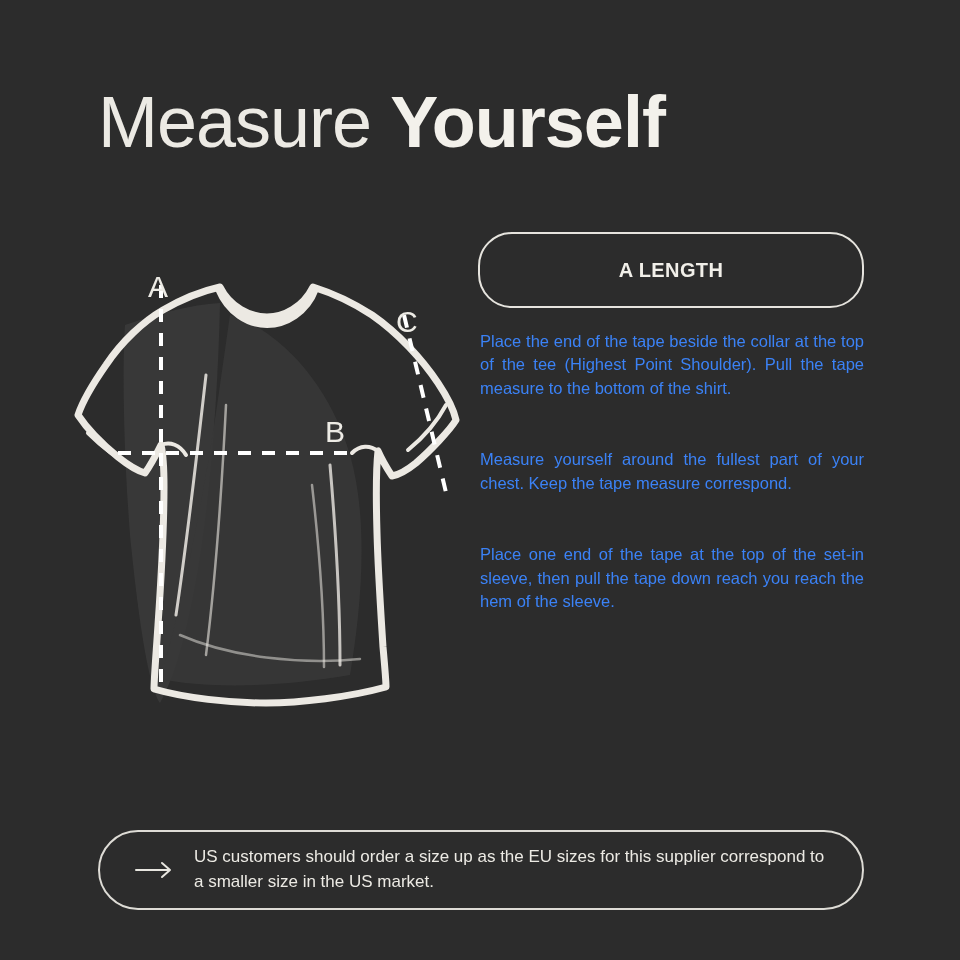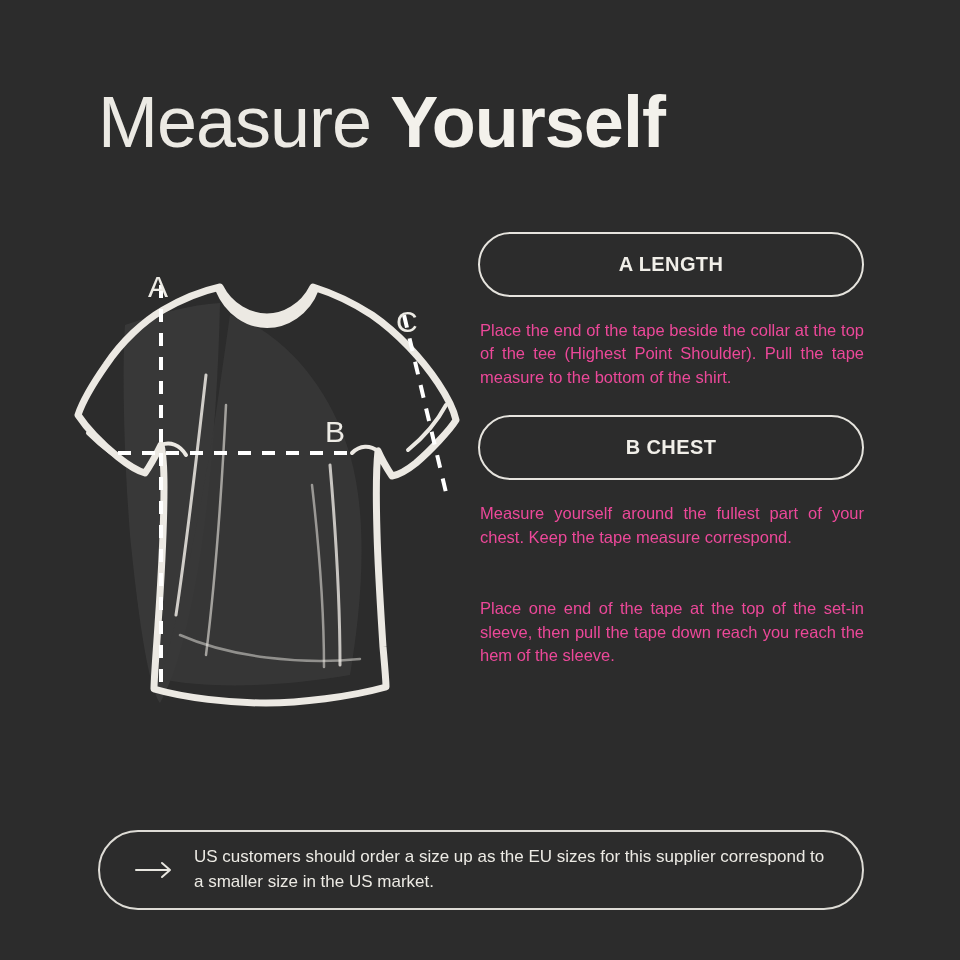--- a/index.html
+++ b/index.html
@@ -67,35 +67,35 @@
   
   .right-col {
     position: absolute;
     left: 478px;
     top: 232px;
     width: 388px;
   }
   .pill {
     box-sizing: border-box;
     width: 386px;
-    height: 65px;
+    height: 76px;
     border: 2px solid #e6e4de;
     border-radius: 34px;
     display: flex;
     align-items: center;
     justify-content: center;
     font-size: 20px;
     font-weight: 700;
     letter-spacing: 0.4px;
     color: #f1efe9;
   }
   .desc {
     font-size: 16.5px;
     line-height: 1.42;
-    color: #ec4899;
+    color: #3b82f6;
     text-align: justify;
     margin: 22px 2px 0 2px;
     width: 384px;
   }
   .gap { height: 26px; }
 
   
   .note {
     position: absolute;
     left: 98px;
@@ -188,21 +188,20 @@
   <div class="letter letter-b">B</div>
   <div class="letter letter-c">C</div>
 
   <div class="right-col">
 
     <div class="pill">A LENGTH</div>
     <div class="desc">Place the end of the tape beside the collar at the top of the tee (Highest Point Shoulder). Pull the tape measure to the bottom of the shirt.</div>
 
     <div class="gap"></div>
 
-    <div class="pill">B CHEST</div>
     <div class="desc">Measure yourself around the fullest part of your chest. Keep the tape measure correspond.</div>
 
     <div class="gap"></div>
 
     <div class="desc">Place one end of the tape at the top of the set-in sleeve, then pull the tape down reach you reach the hem of the sleeve.</div>
 
   </div>
 
   <div class="note">
     <span class="note-arrow">

